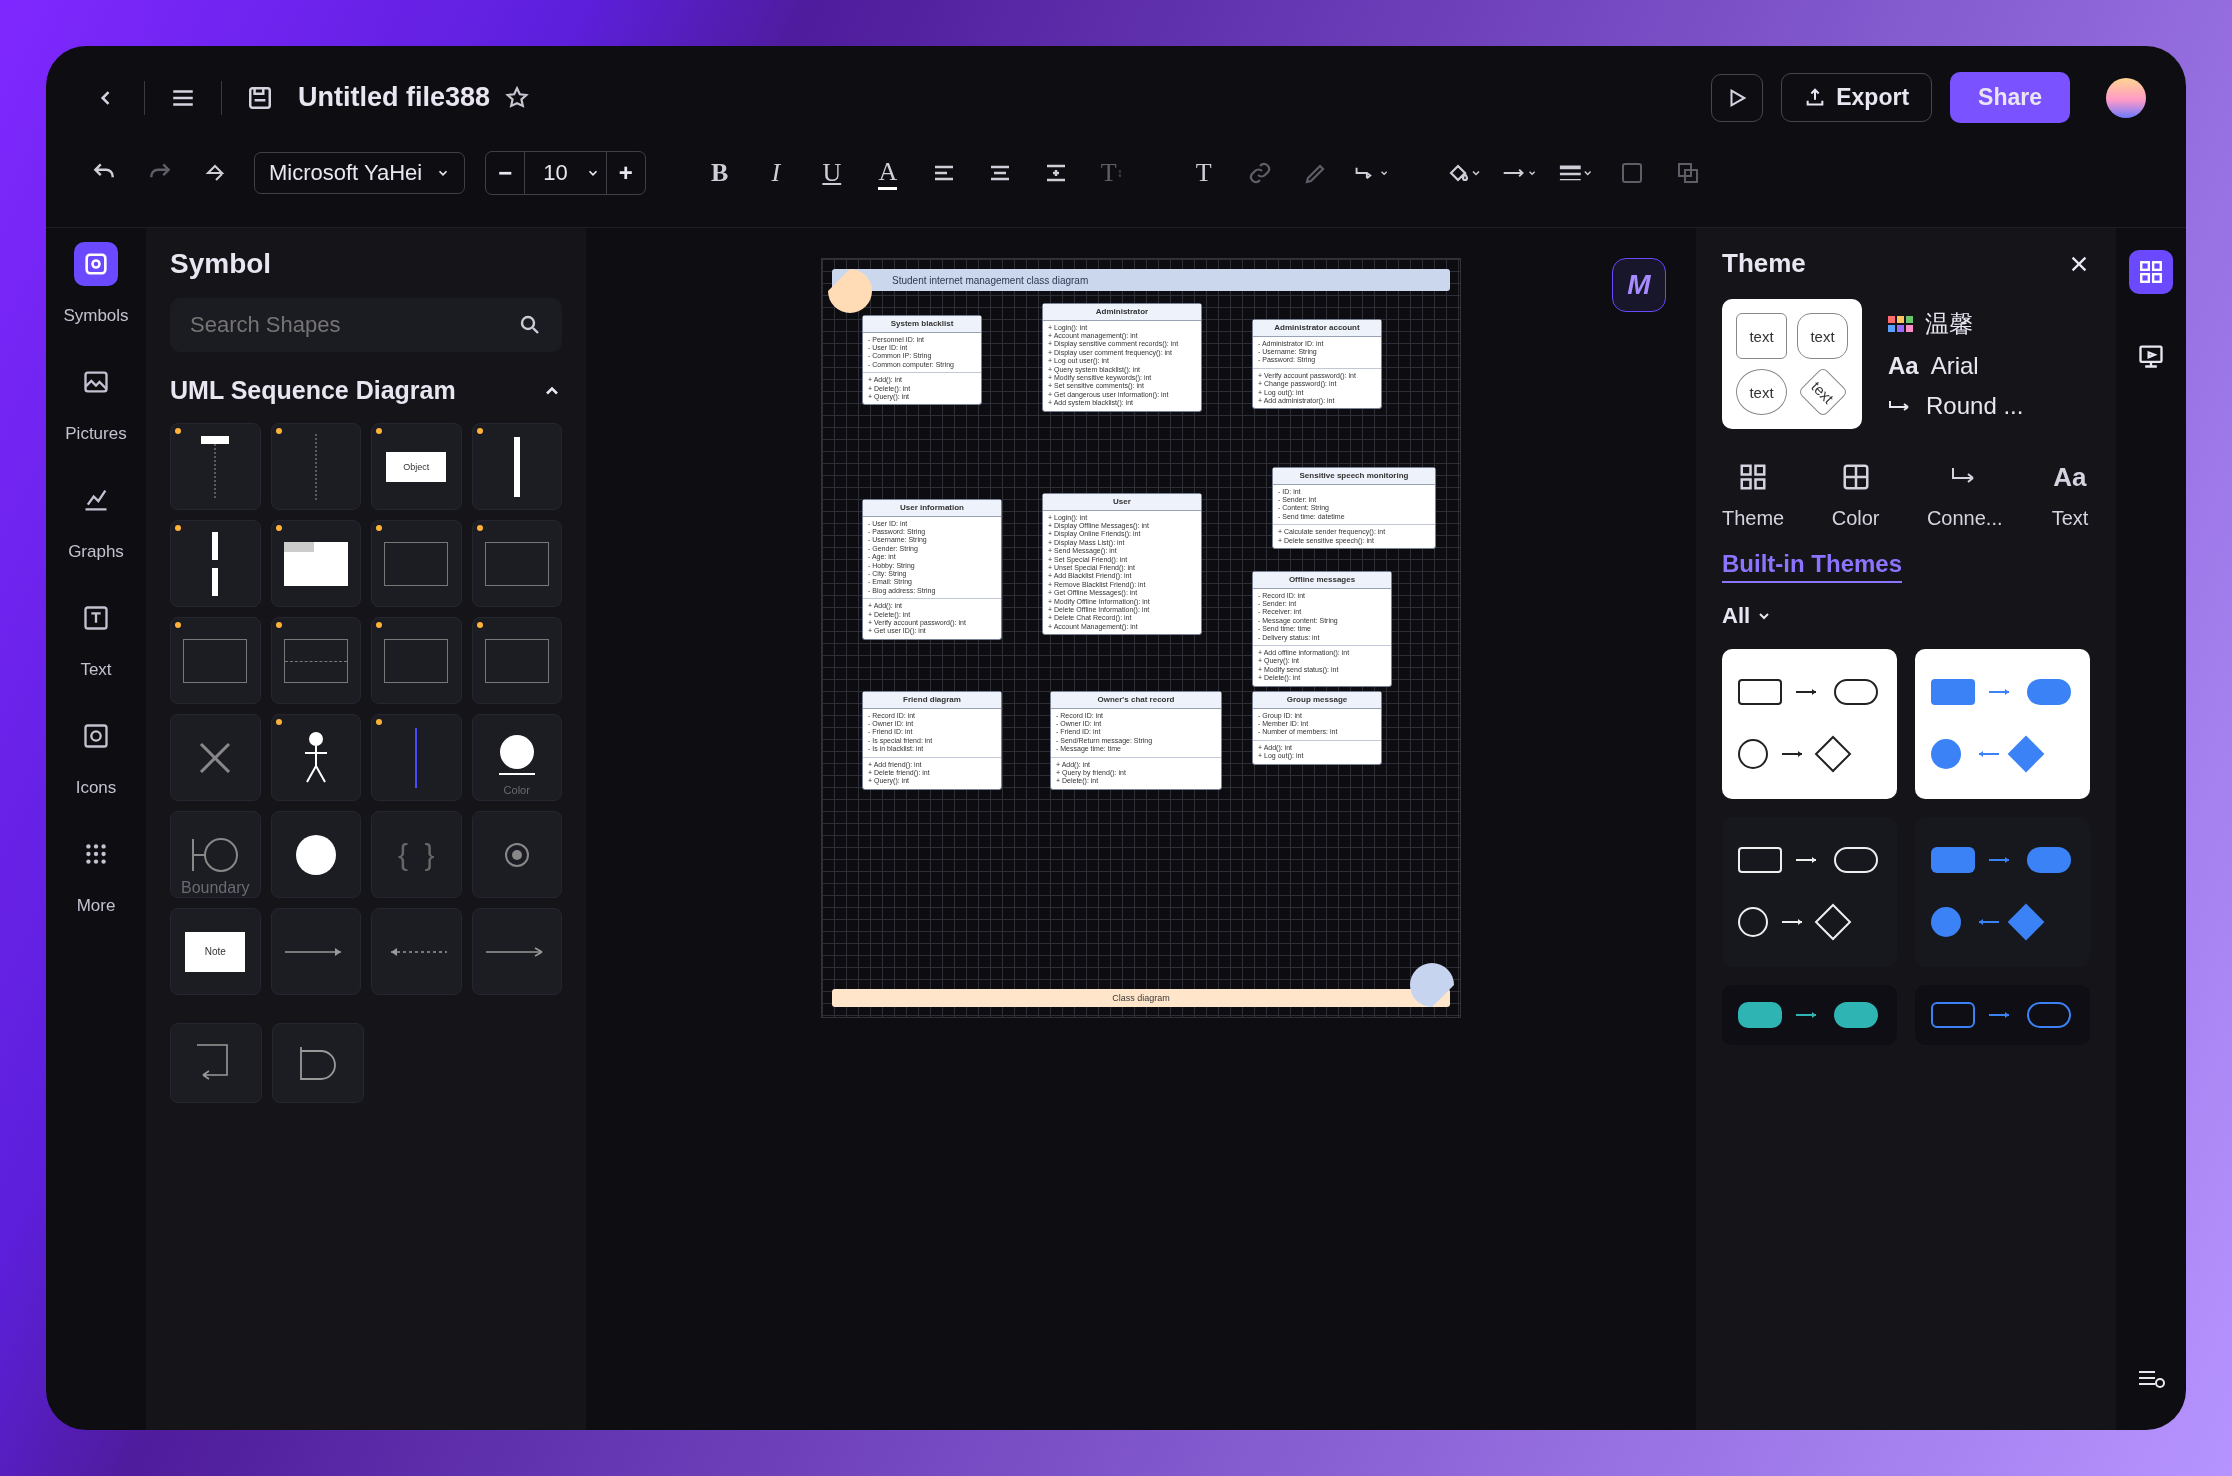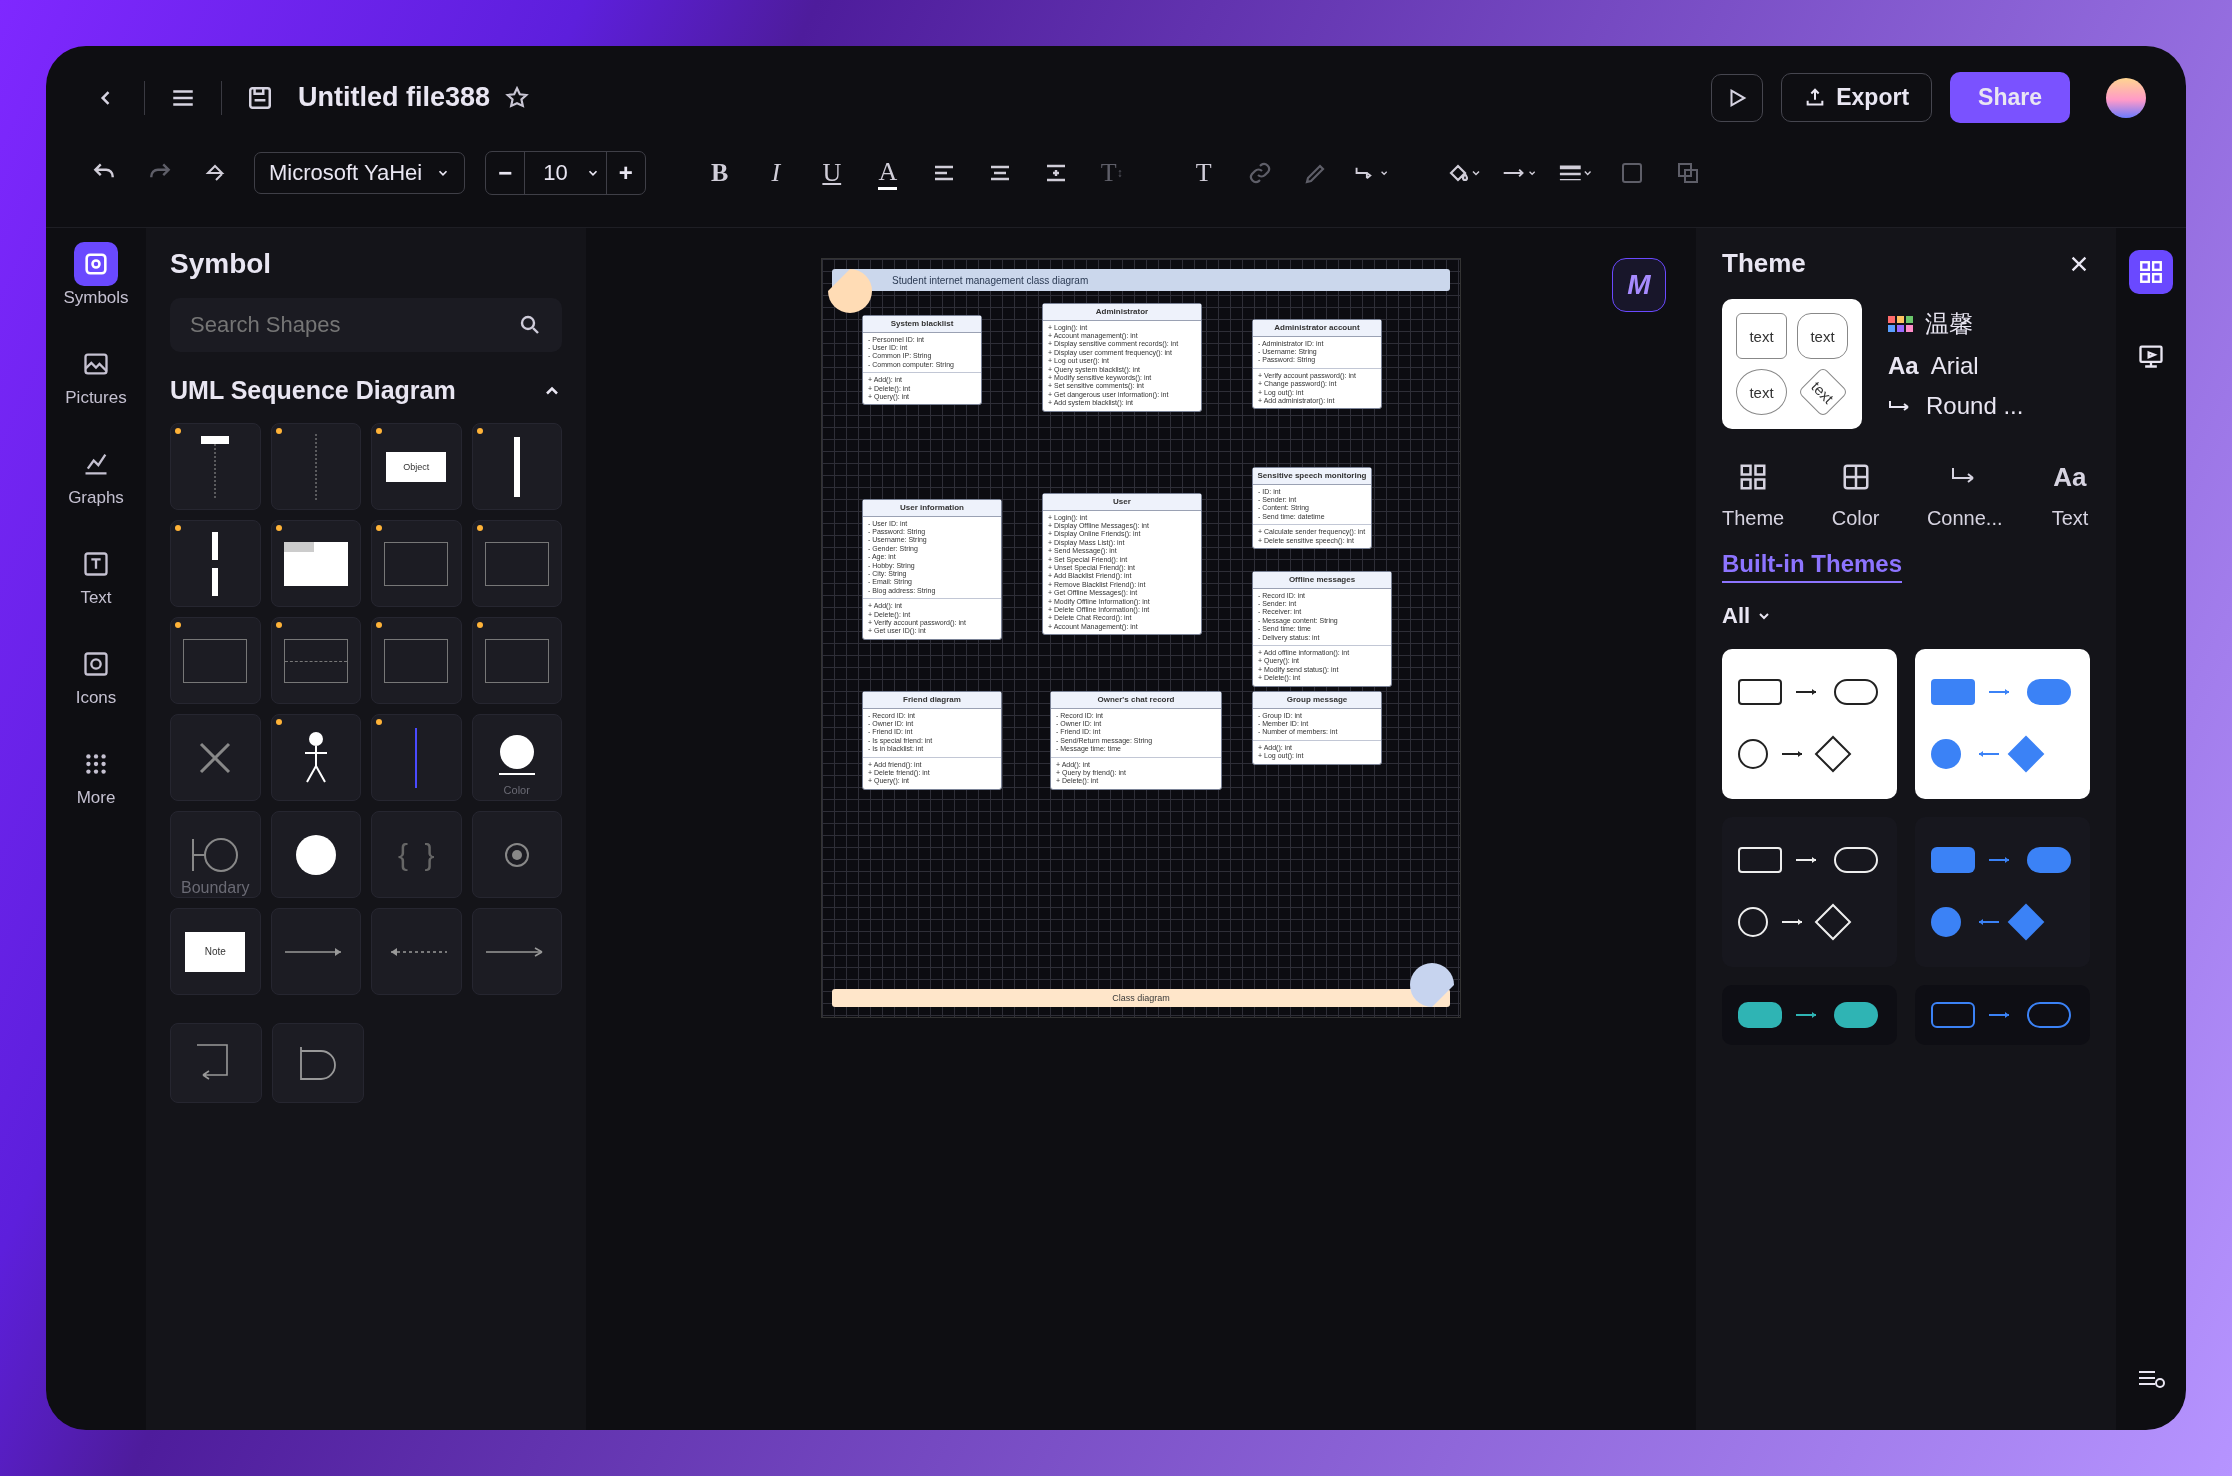--- a/index.html
+++ b/index.html
@@ -12,21 +12,21 @@
 .flex-spacer{flex:1}
 .btn-outline{border:1px solid #46464f;border-radius:10px;padding:10px 22px;display:flex;align-items:center;gap:10px;font-size:23px;font-weight:600;cursor:pointer}
 .btn-primary{background:#7a52ff;border-radius:10px;padding:12px 28px;font-size:23px;font-weight:700;cursor:pointer}
 .avatar{width:40px;height:40px;border-radius:50%;background:linear-gradient(180deg,#ffd590 0%,#ff9ac8 55%,#6b7aff 100%);margin-left:18px}
 .toolbar{display:flex;align-items:center;padding:10px 40px 32px;gap:20px;border-bottom:1px solid #1e1e24}
 .combo{border:1px solid #3f3f47;border-radius:7px;padding:7px 14px;display:flex;align-items:center;gap:14px;font-size:22px}
 .tb-sep{width:16px}
 .tb-ico{width:36px;height:36px;display:flex;align-items:center;justify-content:center;cursor:pointer;font-size:26px;color:#d0cdd8}
 .main{flex:1;display:flex;min-height:0}
 .leftnav{width:100px;display:flex;flex-direction:column;align-items:center;padding-top:14px;gap:34px}
-.leftnav .item{display:flex;flex-direction:column;align-items:center;gap:2px;font-size:17px;color:#c5c1d1;cursor:pointer}
+.leftnav .item{display:flex;flex-direction:column;align-items:center;gap:20px;font-size:17px;color:#c5c1d1;cursor:pointer}
 .leftnav .item.active .box{background:#6a49ff;border-radius:10px;color:#fff}
 .leftnav .box{width:44px;height:44px;display:flex;align-items:center;justify-content:center}
 .symbol-panel{width:440px;background:#141419;display:flex;flex-direction:column;padding:20px 24px;gap:18px}
 .panel-title{font-size:28px;font-weight:800}
 .search{background:#1b1b22;border-radius:10px;display:flex;align-items:center;padding:14px 20px;color:#7f7e89}
 .search input{flex:1;background:transparent;border:none;color:#ddd;font-size:22px;outline:none}
 .section-head{display:flex;align-items:center;justify-content:space-between;font-size:25px;font-weight:800;margin-top:6px}
 .grid4{display:grid;grid-template-columns:repeat(4,1fr);gap:10px}
 .shape{background:#1c1c23;border-radius:8px;aspect-ratio:1.04;position:relative;border:1px solid #262630;display:flex;align-items:center;justify-content:center;color:#6a6a74;font-size:12px;cursor:pointer}
 .dot{position:absolute;top:4px;left:4px;width:6px;height:6px;border-radius:50%;background:#ffb338}
@@ -549,21 +549,21 @@
                 <div>+ Unset Special Friend(): int</div>
                 <div>+ Add Blacklist Friend(): int</div>
                 <div>+ Remove Blacklist Friend(): int</div>
                 <div>+ Get Offline Messages(): int</div>
                 <div>+ Modify Offline Information(): int</div>
                 <div>+ Delete Offline Information(): int</div>
                 <div>+ Delete Chat Record(): int</div>
                 <div>+ Account Management(): int</div>
               </div>
             </div>
-            <div class="cls" style="left: 430px; top: 208px; width: 120px;">
+            <div class="cls" style="left: 450px; top: 208px; width: 164px;">
               <div class="hd">Sensitive speech monitoring</div>
               <div class="bd">
                 <div>- ID: int</div>
                 <div>- Sender: int</div>
                 <div>- Content: String</div>
                 <div>- Send time: datetime</div>
               </div>
               <div class="bd2">
                 <div>+ Calculate sender frequency(): int</div>
                 <div>+ Delete sensitive speech(): int</div>

